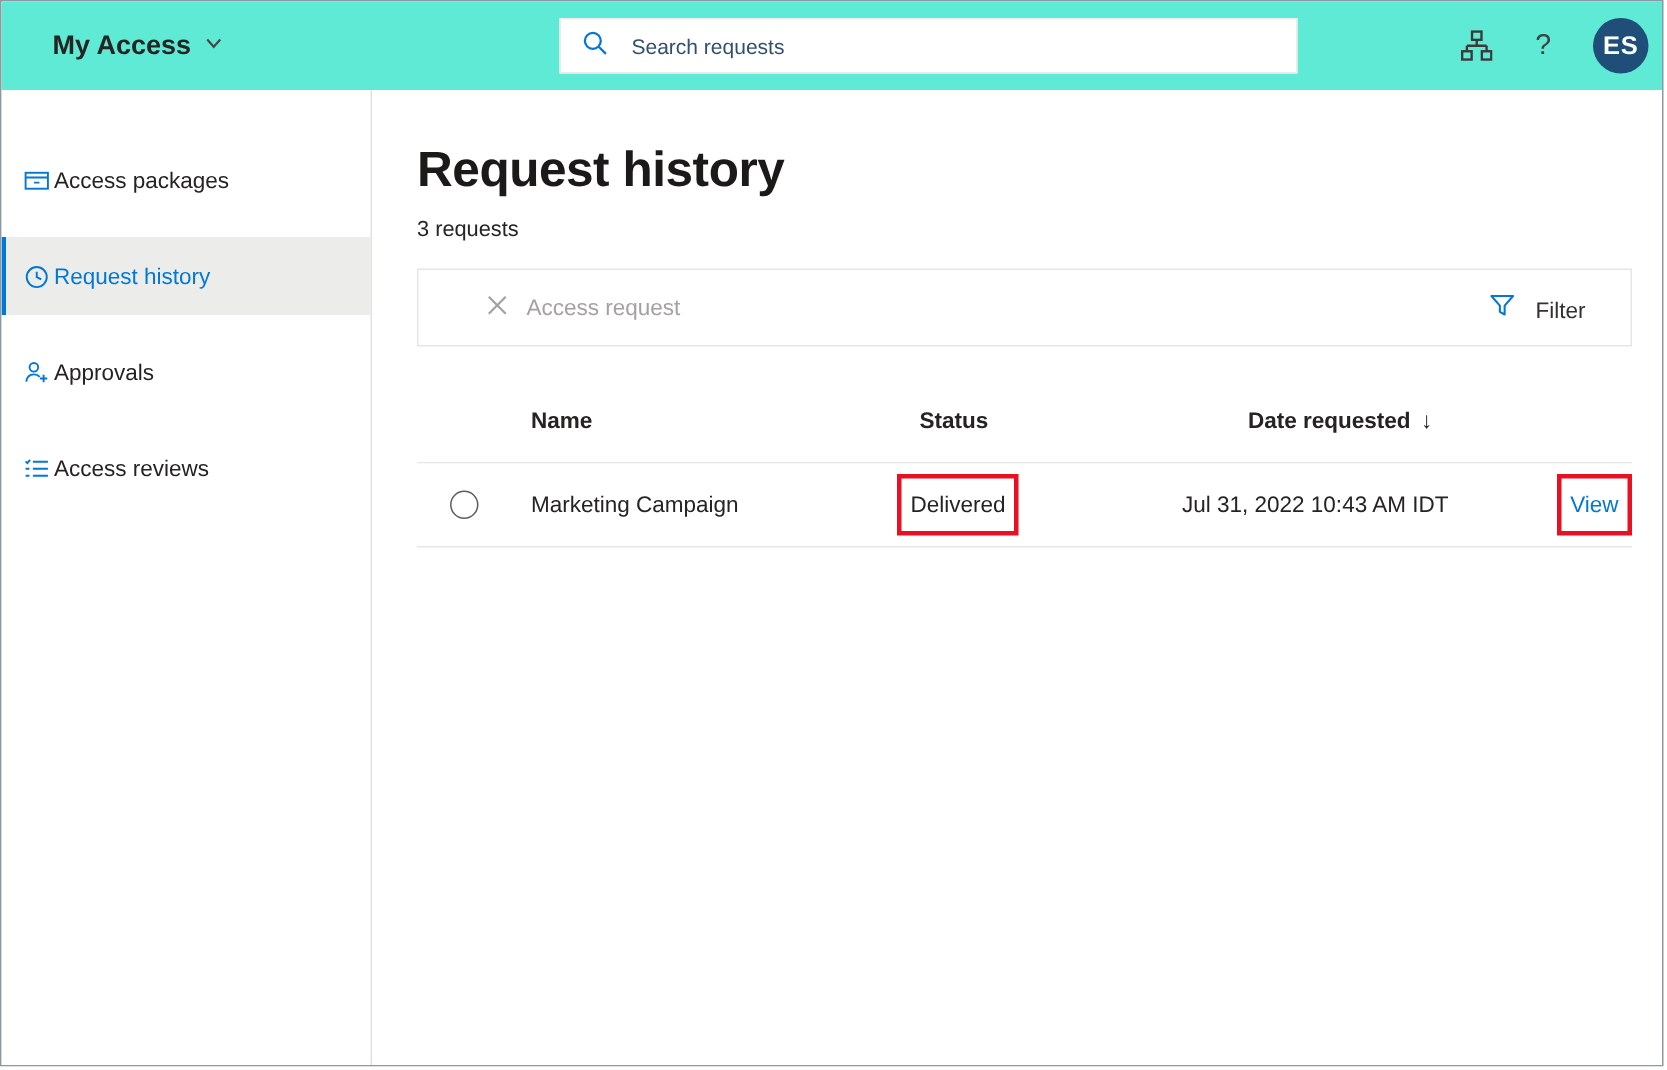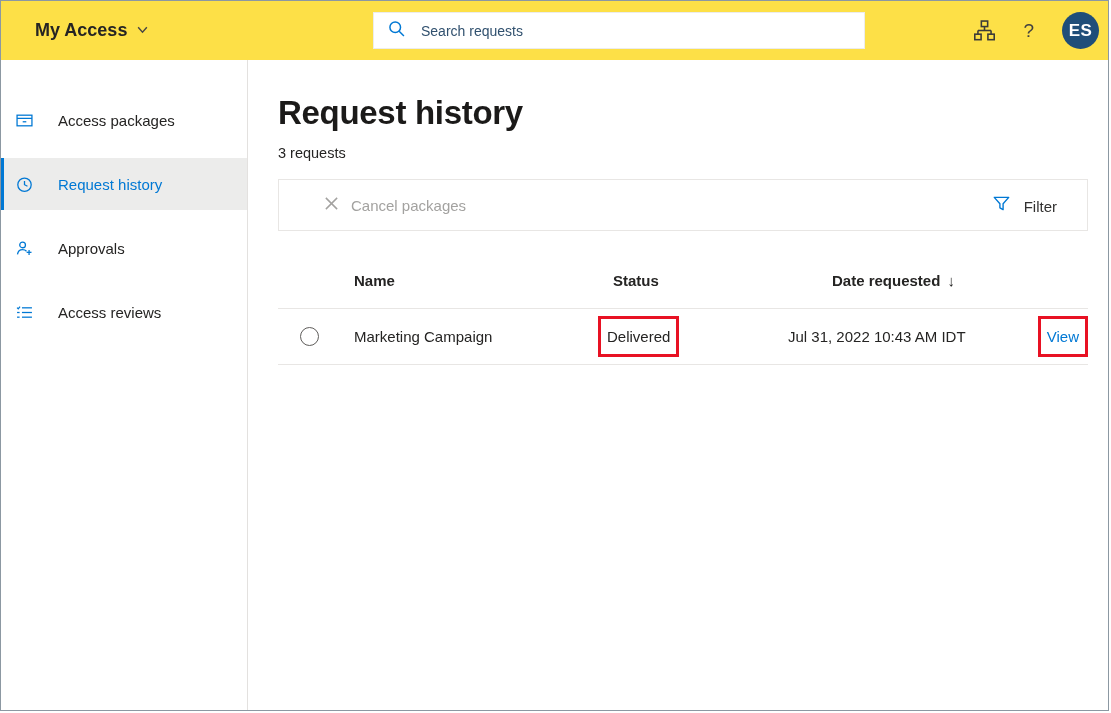--- a/index.html
+++ b/index.html
@@ -1,35 +1,35 @@
 <!DOCTYPE html>
 <html><head>
 <meta charset="utf-8">
 <style>
   * { box-sizing: border-box; }
   body { margin:0; background:#fff; font-family:"Liberation Sans", sans-serif; -webkit-font-smoothing:antialiased; }
   .screen { position:relative; width:1109px; height:711px; border:1px solid #8c98a2; background:#fff; overflow:hidden; display:flex; flex-direction:column; }
 
   
-  .topbar { flex:0 0 59px; height:59px; background:#fde047; position:relative; display:flex; align-items:center; }
+  .topbar { flex:0 0 59px; height:59px; background:#5eead4; position:relative; display:flex; align-items:center; }
   .app-title-wrap { display:flex; align-items:center; gap:9px; margin-left:34px; cursor:pointer; }
   .app-title { font-size:18px; font-weight:600; color:#252423; }
   .search-box { position:absolute; left:372px; top:11px; width:492px; height:37px; background:#fff; border:1px solid #ececec; display:flex; align-items:center; padding-left:14px; gap:14px; }
   .search-box input { flex:1; border:none; outline:none; background:transparent; font-size:14px; font-family:"Liberation Sans", sans-serif; color:#30506e; }
   .search-box input::placeholder { color:#30506e; opacity:1; }
   .topbar-right { position:absolute; right:0; top:0; height:100%; display:flex; align-items:center; gap:28px; padding-right:9px; }
   .icon-btn { display:flex; align-items:center; justify-content:center; cursor:pointer; }
   .icon-btn svg * { stroke:#3b3a39; fill:none; stroke-width:1.2; }
   .help-glyph { font-size:19px; color:#404040; }
   .avatar { width:37px; height:37px; border-radius:50%; background:#1f4e79; color:#fff; font-size:17px; font-weight:700; letter-spacing:.5px; display:flex; align-items:center; justify-content:center; cursor:pointer; }
 
   
   .body-row { flex:1; display:flex; min-height:0; }
   .sidebar { flex:0 0 247px; width:247px; border-right:1px solid #e3e1df; padding-top:34px; background:#fff; }
-  .nav-item { height:52px; margin-bottom:12px; display:flex; align-items:center; gap:24px; padding-left:12px; border-left:3px solid transparent; font-size:15px; color:#252423; cursor:pointer; }
+  .nav-item { height:52px; margin-bottom:12px; display:flex; align-items:center; gap:2px; padding-left:12px; border-left:3px solid transparent; font-size:15px; color:#252423; cursor:pointer; }
   .nav-item .nav-icon { width:18px; height:18px; color:#0078d4; flex:0 0 18px; display:flex; align-items:center; }
   .nav-icon svg { width:17px; height:17px; }
   .nav-icon svg * { stroke:currentColor; fill:none; stroke-width:1.2; }
   .nav-item.selected { background:#ececeb; border-left-color:#0078d4; color:#0078d4; }
 
   .main { flex:1; background:#fff; padding:34px 20px 0 30px; }
   .page-title { margin:0; font-size:33px; font-weight:700; color:#1b1a19; letter-spacing:-0.3px; }
   .count { margin-top:13px; font-size:14.5px; color:#252423; }
 
   .toolbar { margin-top:18px; height:52px; border:1px solid #e8e6e4; display:flex; align-items:center; justify-content:space-between; padding:0 30px 0 45px; }
@@ -149,21 +149,21 @@
       <div class="count">3 requests</div>
 
       <div class="toolbar">
         <div class="cancel-btn">
           <span>
             <svg viewBox="0 0 12 12" width="15" height="15">
               <line x1="1.5" y1="1.5" x2="10.5" y2="10.5"></line>
               <line x1="10.5" y1="1.5" x2="1.5" y2="10.5"></line>
             </svg>
           </span>
-          <span>Cancel packages</span>
+          <span>Access request</span>
         </div>
         <div class="filter-btn">
           <span>
             <svg viewBox="0 0 16 16" width="17" height="17">
               <path d="M1.2 2.2h13.6l-5.3 6v5.6l-3-1.7V8.2z" fill="none" stroke="#0078d4" stroke-width="1.3" stroke-linejoin="round"></path>
             </svg>
           </span>
           <span>Filter</span>
         </div>
       </div>

